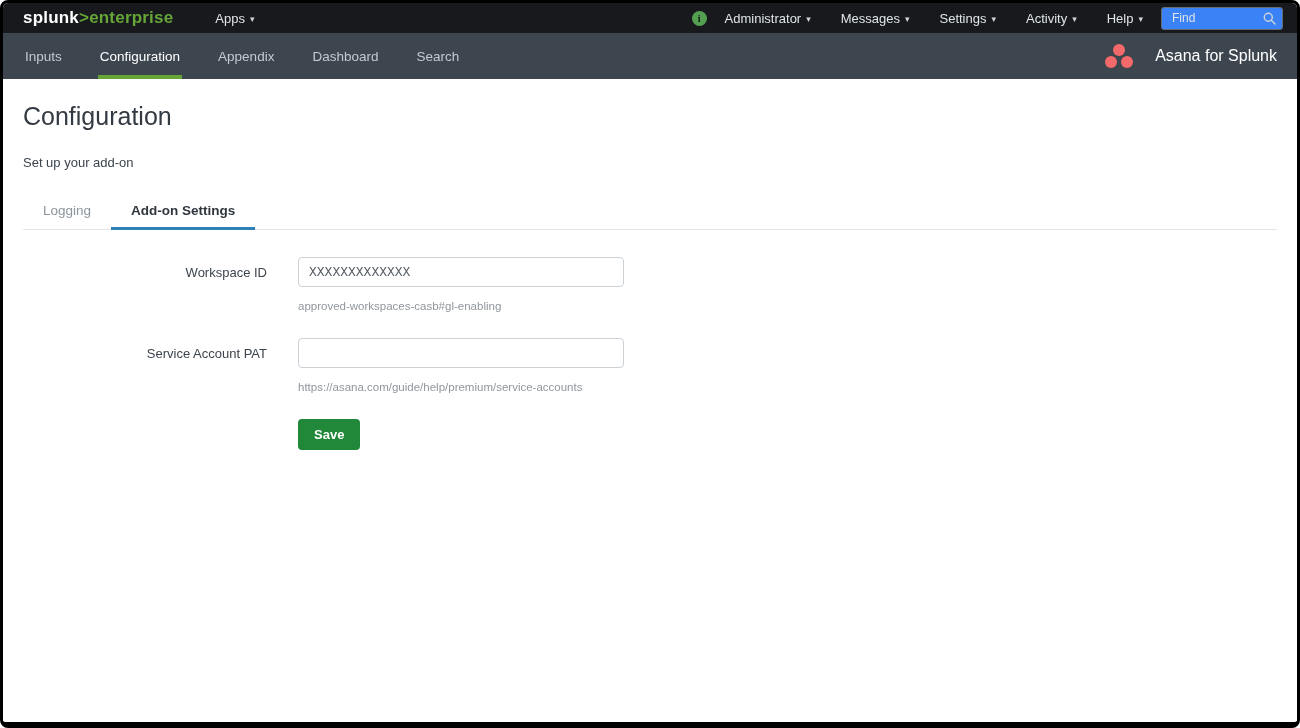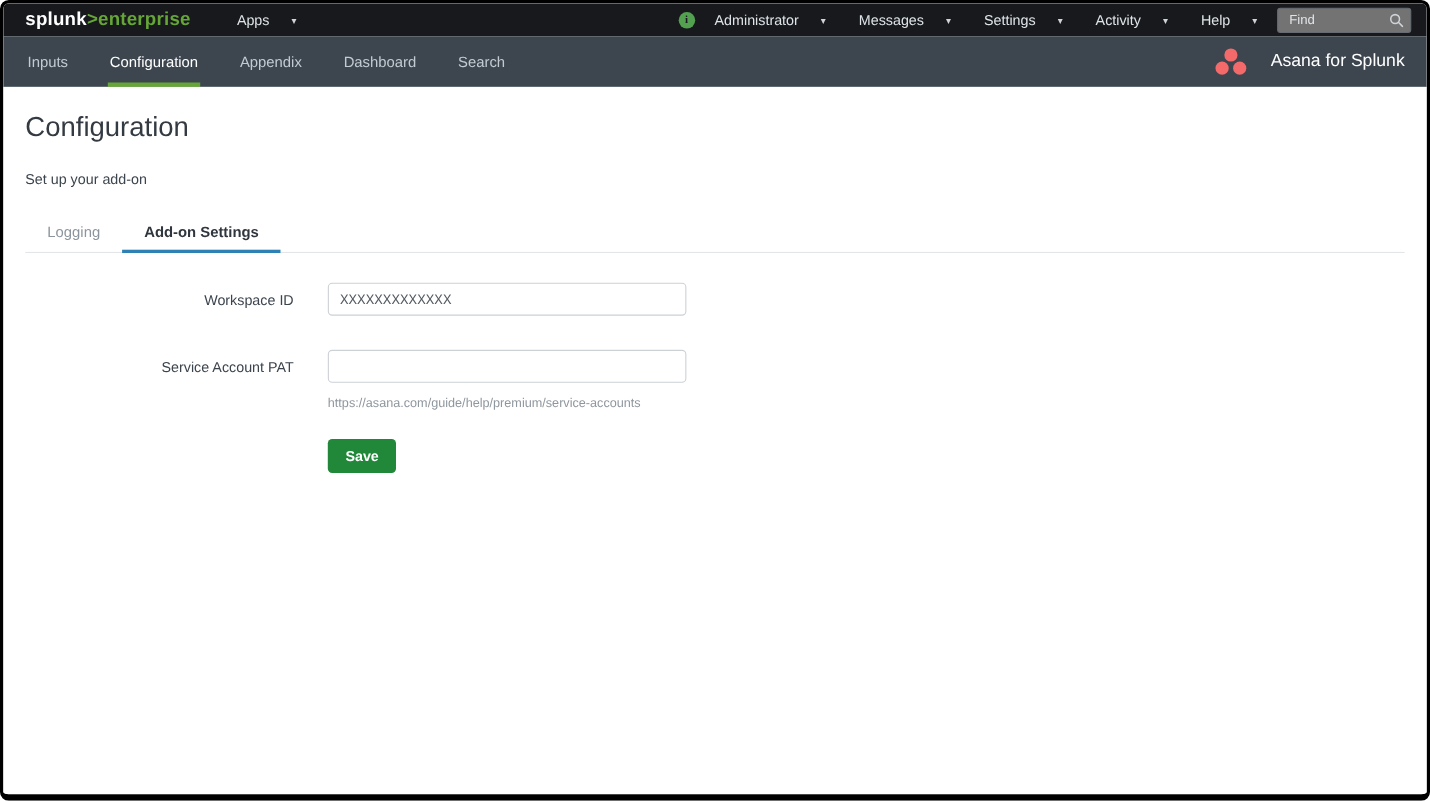--- a/index.html
+++ b/index.html
@@ -20,37 +20,37 @@
   .topbar {
     height:30px; flex:0 0 30px;
     background:#17191d;
     display:flex; align-items:center;
     padding:0 14px 0 20px;
     color:#dfe4e8; font-size:13px;
   }
   .logo { font-size:17px; font-weight:bold; letter-spacing:.2px; white-space:nowrap; }
   .logo .brand { color:#ffffff; }
   .logo .product { color:#65a637; font-weight:bold; }
-  .top-menu { display:flex; align-items:center; gap:20px; cursor:pointer; white-space:nowrap; }
+  .top-menu { display:flex; align-items:center; gap:5px; cursor:pointer; white-space:nowrap; }
   .apps-menu { margin-left:42px; }
   .caret { font-size:9px; line-height:1; position:relative; top:1px; color:#cfd4d9; }
   .top-spacer { flex:1; }
   .top-right { display:flex; align-items:center; gap:30px; margin-right:18px; }
   .info-badge {
     width:15px; height:15px; border-radius:50%;
     background:#53a051; color:#17191d;
     font-size:10px; font-weight:bold; font-family:"Liberation Serif", serif;
     display:flex; align-items:center; justify-content:center;
     margin-right:-12px;
   }
   .find-box {
     display:flex; align-items:center;
     width:122px; height:23px;
     border:1px solid #666c72; border-radius:3px;
-    background:#737373; padding:0 6px 0 8px;
+    background:#3b82f6; padding:0 6px 0 8px;
   }
   .find-box input {
     flex:1; min-width:0; border:none; outline:none; background:transparent;
     color:#e6eaed; font-size:12px; font-family:"Liberation Sans", sans-serif;
   }
   .find-box input::placeholder { color:#dfe4e8; opacity:1; }
   .search-icon { flex:0 0 auto; display:flex; }
 
   
   .appbar {
@@ -190,20 +190,21 @@
       <div class="tab active">Add-on Settings</div>
     </div>
 
     <div class="form">
 
       <div class="form-row">
         <div class="label-col">Workspace ID</div>
         <div class="field-col">
           <input class="text-input" type="text" value="XXXXXXXXXXXXX" style="">
           <div class="help">
+            <div>approved-workspaces-casb#gl-enabling</div>
           </div>
         </div>
       </div>
 
       <div class="form-row">
         <div class="label-col">Service Account PAT</div>
         <div class="field-col">
           <input class="text-input" type="text" value="" style="">
           <div class="help">
             <div>https://asana.com/guide/help/premium/service-accounts</div>

